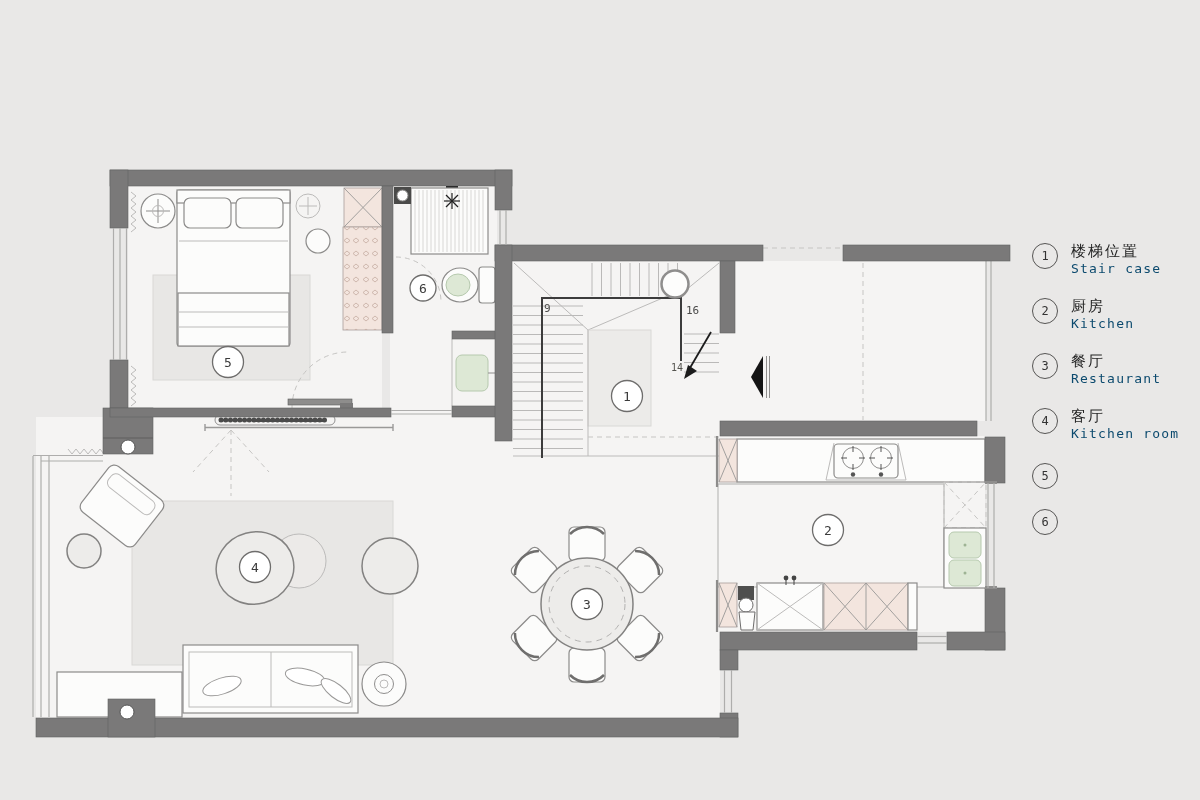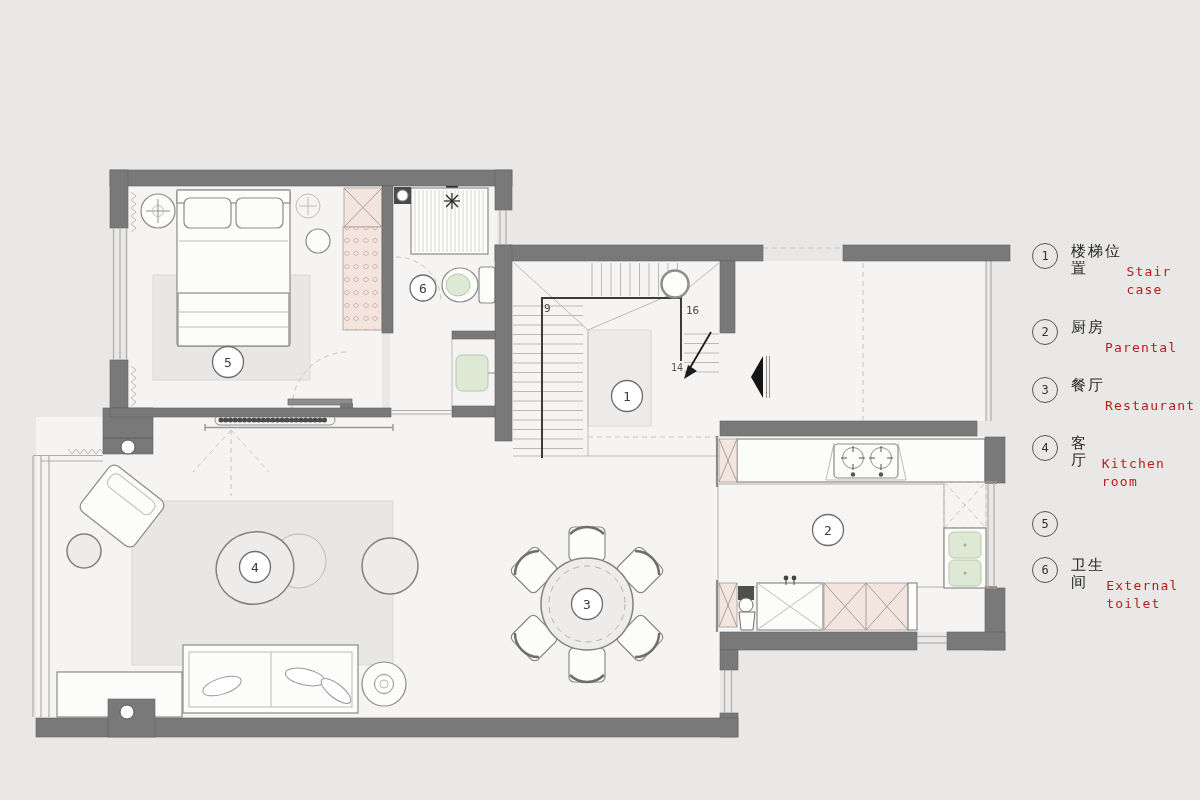--- a/index.html
+++ b/index.html
@@ -27,23 +27,23 @@
   .badge text{font:13px "DejaVu Sans Mono",monospace;fill:#3b3b3b;text-anchor:middle;}
   .stnum{font:11px "DejaVu Sans Mono",monospace;fill:#4a4a49;}
   .stnum-s{font:10px "DejaVu Sans Mono",monospace;fill:#55544f;text-anchor:middle;}
 
   
   .legend{position:absolute;left:1032px;top:243px;}
   .lg-item{display:flex;align-items:flex-start;margin-bottom:20px;}
   .lg-badge{flex:0 0 auto;width:24px;height:24px;border:1.4px solid #565554;border-radius:50%;
     display:flex;align-items:center;justify-content:center;
     font:12px "DejaVu Sans Mono",monospace;color:#333;margin-right:13px;background:transparent;}
-  .lg-text{display:flex;flex-direction:row;}
+  .lg-text{display:flex;flex-direction:column;}
   .lg-zh{font:15px "DejaVu Sans",sans-serif;letter-spacing:2px;color:#242424;line-height:17px;}
-  .lg-en{font:13px "DejaVu Sans Mono",monospace;letter-spacing:1.2px;color:#b91c1c;line-height:18px;margin-top:20px;}
+  .lg-en{font:13px "DejaVu Sans Mono",monospace;letter-spacing:1.2px;color:#0c4a6e;line-height:18px;}
 </style>
 </head>
 <body>
 
 <div class="stage">
 <svg width="1200" height="800" viewBox="0 0 1200 800">
   <defs>
     <pattern id="dots" width="19" height="13" patternUnits="userSpaceOnUse">
       <path d="M5 4 L8 6.5 L5 9 L2 6.5 Z M14 4 L17 6.5 L14 9 L11 6.5 Z" fill="none" stroke="#c4aba1" stroke-width=".8"></path>
     </pattern>
@@ -467,21 +467,21 @@
     <span class="lg-badge">1</span>
     <span class="lg-text">
       <span class="lg-zh">楼梯位置</span>
       <span class="lg-en">Stair case</span>
     </span>
   </div>
   <div class="lg-item">
     <span class="lg-badge">2</span>
     <span class="lg-text">
       <span class="lg-zh">厨房</span>
-      <span class="lg-en">Parental</span>
+      <span class="lg-en">Kitchen</span>
     </span>
   </div>
   <div class="lg-item">
     <span class="lg-badge">3</span>
     <span class="lg-text">
       <span class="lg-zh">餐厅</span>
       <span class="lg-en">Restaurant</span>
     </span>
   </div>
   <div class="lg-item">
@@ -489,19 +489,15 @@
     <span class="lg-text">
       <span class="lg-zh">客厅</span>
       <span class="lg-en">Kitchen room</span>
     </span>
   </div>
   <div class="lg-item">
     <span class="lg-badge">5</span>
   </div>
   <div class="lg-item">
     <span class="lg-badge">6</span>
-    <span class="lg-text">
-      <span class="lg-zh">卫生间</span>
-      <span class="lg-en">External toilet</span>
-    </span>
   </div>
 </div>
 </div>
 
 </body></html>

